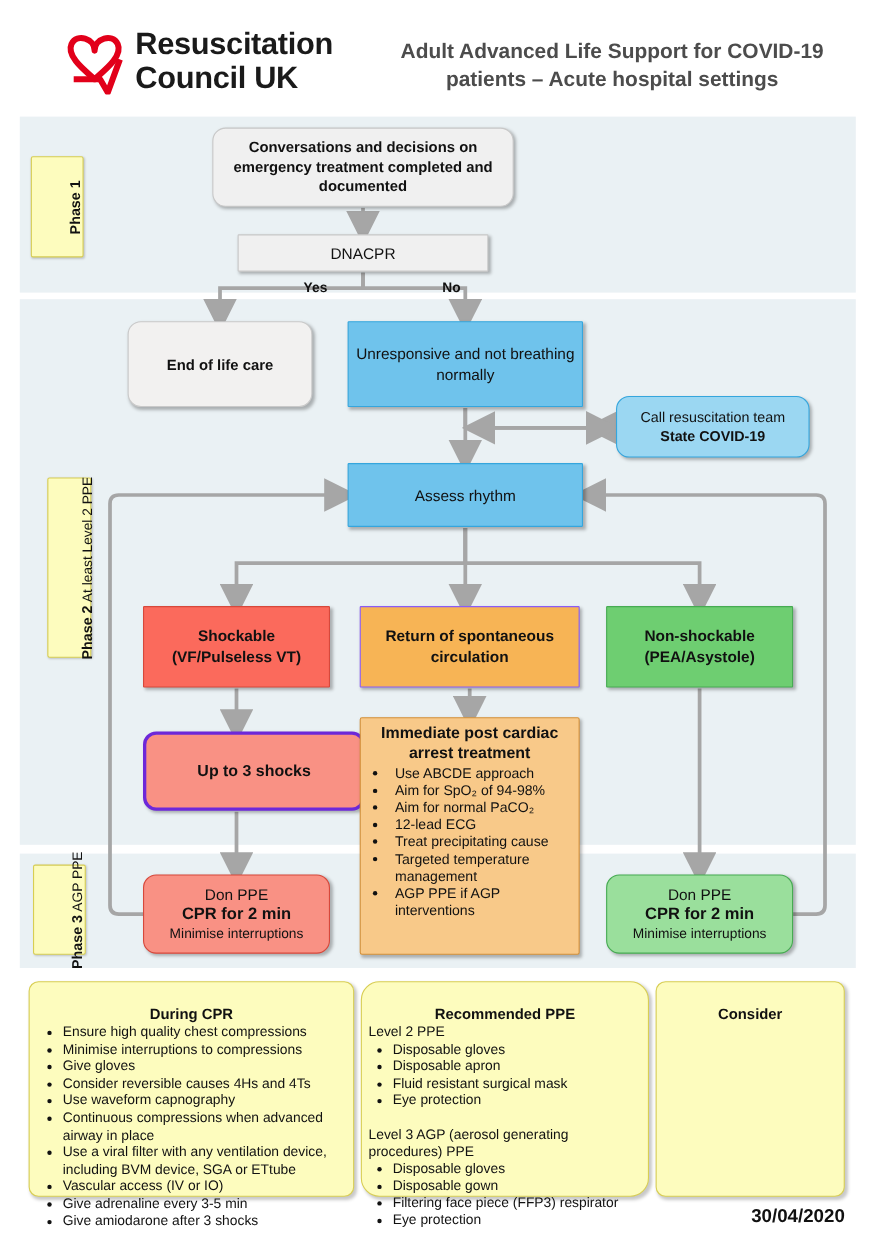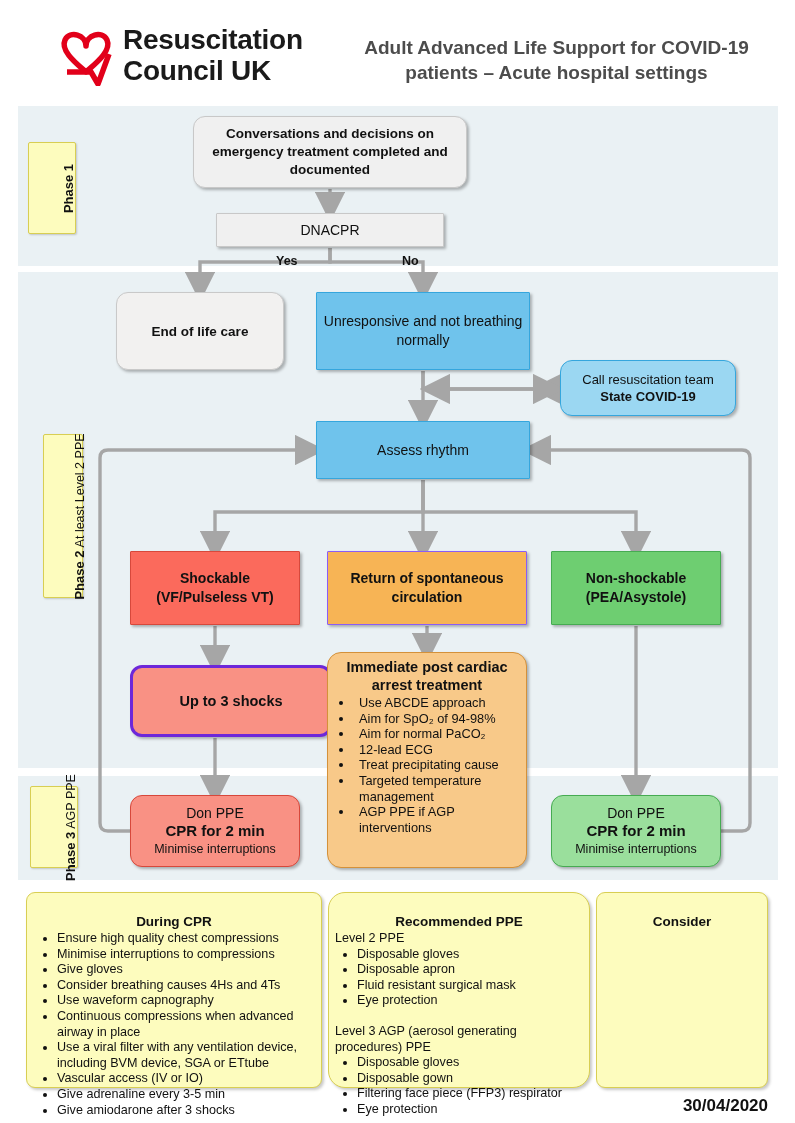--- a/index.html
+++ b/index.html
@@ -76,21 +76,21 @@
   #n-donppe-red{left:130px;top:795px;width:170px;height:72px;
     background:#f99184;border:1px solid #d7483b;font-size:13.5px;line-height:18px;}
   #n-donppe-green{left:551px;top:795px;width:170px;height:72px;
     background:#9adf9c;border:1px solid #46ab52;font-size:13.5px;line-height:18px;}
   .donppe .l1{font-size:14px;}
   .donppe .l2{font-weight:bold;font-size:15px;}
   .donppe .l3{font-size:12.5px;}
 
   
   #n-postarrest{left:327px;top:652px;width:200px;height:216px;
-    background:#f8c989;border:1px solid #d4913a;border-radius:14px;
+    background:#f8c989;border:1px solid #d4913a;border-radius:2px;
     box-shadow:2px 2px 3px rgba(0,0,0,.28);padding:5px 6px 4px 6px;}
   #n-postarrest .hd{text-align:center;font-weight:bold;font-size:14.5px;line-height:18px;color:#111;}
   #n-postarrest ul{margin:1px 0 0 0;padding:0 0 0 20px;list-style:disc;}
   #n-postarrest li{font-size:12.8px;line-height:15.6px;margin:0;padding-left:5px;}
 
   
   .info{
     background:#fdfcbe;border:1px solid #d8ce53;border-radius:9px;
     box-shadow:2px 2px 3px rgba(0,0,0,.22);padding:20px 6px 5px 6px;
   }
@@ -269,21 +269,21 @@
       <li>AGP PPE if AGP interventions</li>
     </ul>
   </div>
 
   <div class="abs info" id="p-duringcpr">
     <div class="hd">During CPR</div>
     <ul>
       <li>Ensure high quality chest compressions</li>
       <li>Minimise interruptions to compressions</li>
       <li>Give gloves</li>
-      <li>Consider breathing causes 4Hs and 4Ts</li>
+      <li>Consider reversible causes 4Hs and 4Ts</li>
       <li>Use waveform capnography</li>
       <li>Continuous compressions when advanced airway in place</li>
       <li>Use a viral filter with any ventilation device, including BVM device, SGA or ETtube</li>
       <li>Vascular access (IV or IO)</li>
       <li>Give adrenaline every 3-5 min</li>
       <li>Give amiodarone after 3 shocks</li>
     </ul>
   </div>
 
   <div class="abs info" id="p-ppe">

